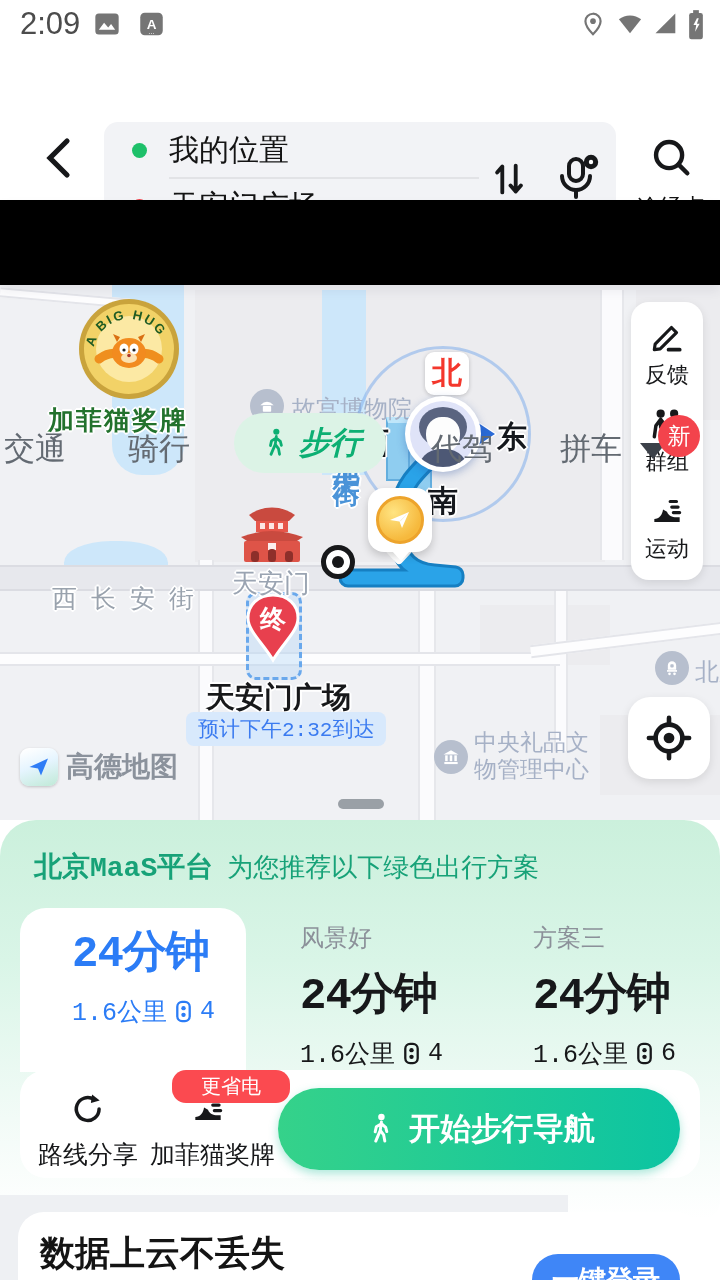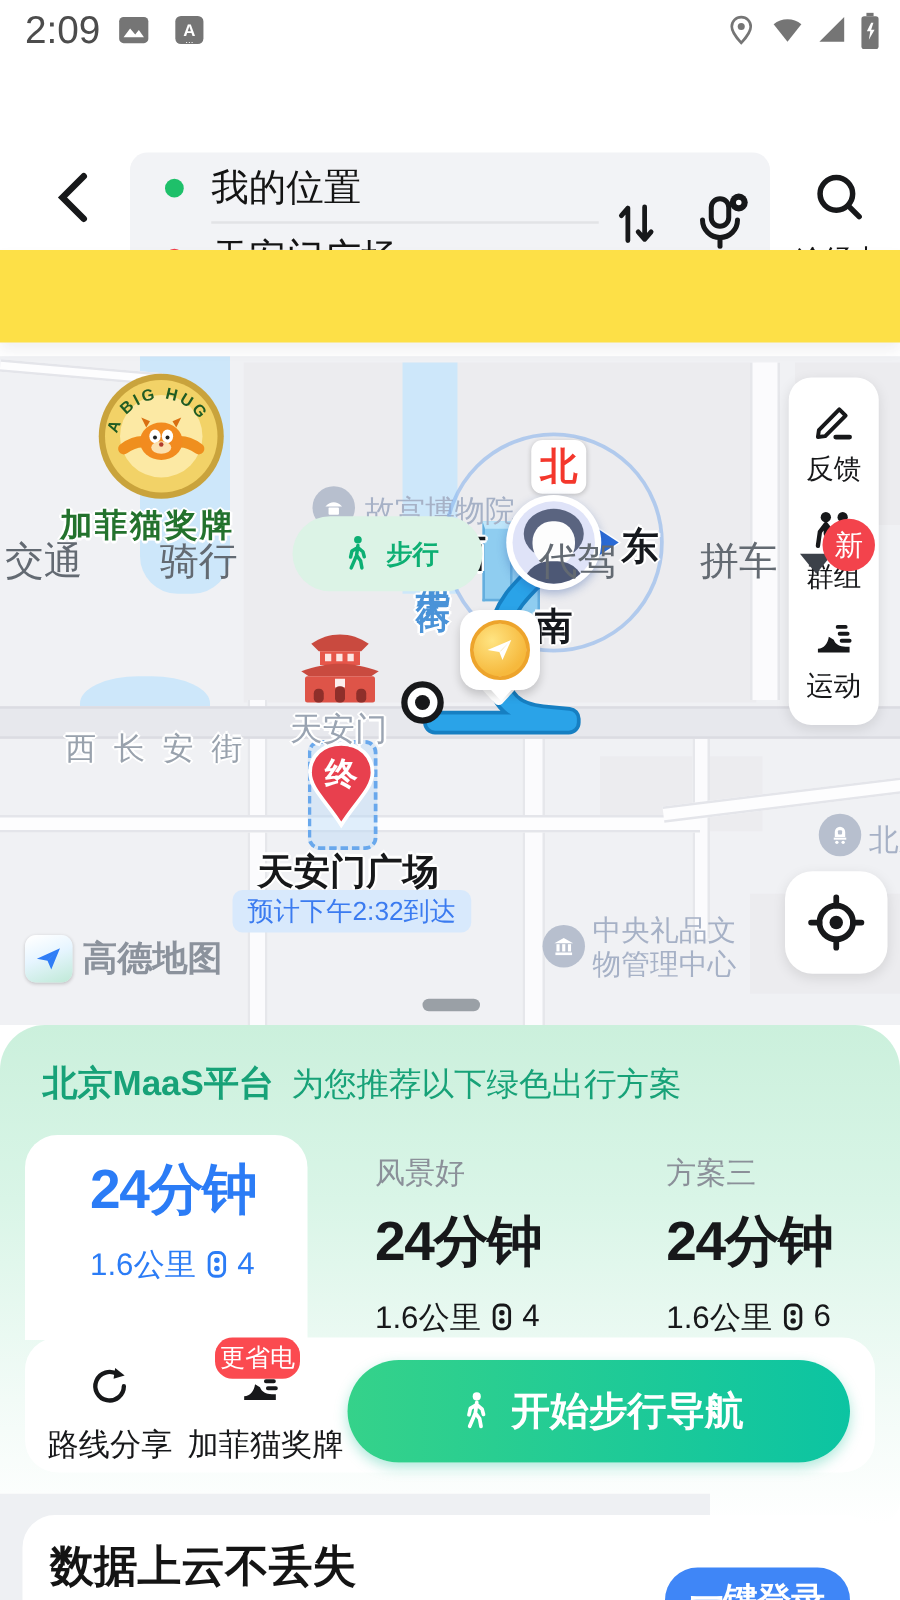--- a/index.html
+++ b/index.html
@@ -1,20 +1,20 @@
 <!DOCTYPE html>
 <html><head>
 <meta charset="utf-8">
 <style>
   * { margin:0; padding:0; box-sizing:border-box; }
   html,body { width:720px; height:1280px; overflow:hidden; background:#fff;
     font-family:"Liberation Sans","DejaVu Sans",sans-serif; }
   .page { position:absolute; left:0; top:0; width:720px; height:1280px; overflow:hidden; background:#fff; }
   .abs { position:absolute; }
-  .nowrap { white-space:nowrap; }
+  .nowrap { white-space:nowrap;font-family:Liberation Mono, monospace; }
   .owhite { text-shadow:-2px 0 #fff,2px 0 #fff,0 -2px #fff,0 2px #fff,-1px -1px #fff,1px 1px #fff,-1px 1px #fff,1px -1px #fff; }
 
   
   .statusbar { position:absolute; left:0; top:0; width:720px; height:48px; background:#fff; }
   .sb-time { position:absolute; left:20px; top:6px; font-size:31px; color:#4c4c4c; }
   .sb-ic { position:absolute; top:10px; }
 
   
   .header { position:absolute; left:0; top:48px; width:720px; height:152px; background:#fff; }
   .back-btn { position:absolute; left:36px; top:86px; width:48px; height:48px; }
@@ -22,25 +22,25 @@
   .field-row { position:absolute; left:28px; height:56px; display:flex; align-items:center; }
   .dot { width:15px; height:15px; border-radius:50%; margin-right:22px; flex:0 0 auto; }
   .dot-green { background:#1ec06a; }
   .dot-red { background:#f0414b; }
   .field-text { font-size:30px; color:#141414; }
   .field-div { position:absolute; left:65px; top:55px; width:310px; height:2px; background:#e2e3e6; }
   .hdr-right { position:absolute; left:630px; top:86px; width:82px; text-align:center; }
   .waypoint-label { font-size:23px; color:#141414; margin-top:8px; }
 
   
-  .tabbar { position:absolute; left:0; top:200px; width:720px; height:74px; background:#fde047; box-shadow:0 6px 10px rgba(60,70,90,.08); z-index:5; }
+  .tabbar { position:absolute; left:0; top:200px; width:720px; height:85px; background:#000000; box-shadow:0 6px 10px rgba(60,70,90,.08); z-index:5; }
   .tab { position:absolute; top:228px; font-size:31px; color:#636a72; }
   .tab-pill { position:absolute; left:234px; top:213px; width:152px; height:60px; background:#dcf3e6; border-radius:30px;
     display:flex; align-items:center; justify-content:center; gap:8px; }
-  .tab-pill span { font-size:21px; font-weight:bold; color:#0caf73; }
+  .tab-pill span { font-size:31px; font-weight:bold; color:#0caf73;font-style:italic; }
   .tab-caret { position:absolute; left:640px; top:243px; width:0; height:0; border-left:13px solid transparent; border-right:13px solid transparent; border-top:16px solid #3c4149; }
   .new-badge { position:absolute; left:658px; top:215px; width:42px; height:42px; border-radius:50%; background:#f3434c; color:#fff;
     font-size:23px; display:flex; align-items:center; justify-content:center; }
 
   
   .map { position:absolute; left:0; top:285px; width:720px; height:535px; background:#f0f1f4; overflow:hidden; }
   .blockA { position:absolute; background:#ececef; }
   .road-h { position:absolute; background:#fdfdfe; border-top:2px solid #e4e5ea; border-bottom:2px solid #e4e5ea; }
   .road-v { position:absolute; background:#fbfbfd; border-left:2px solid #e6e7eb; border-right:2px solid #e6e7eb; }
   .mainroad { position:absolute; left:0; top:280px; width:720px; height:26px; background:#e7e8ed; border-top:2px solid #dbdce2; border-bottom:2px solid #dbdce2; }
@@ -101,21 +101,21 @@
   .plan { position:absolute; top:102px; }
   .plan-name { font-size:24px; margin-bottom:10px; }
   .plan-time { font-size:44px; font-weight:bold; margin-bottom:14px; letter-spacing:-1px; }
   .plan-dist { font-size:25px; display:flex; align-items:center; gap:6px; }
   .plan-blue .plan-name, .plan-blue .plan-time, .plan-blue .plan-dist { color:#2b7cf6; }
   .plan-grey .plan-name { color:#8b9099; }
   .plan-grey .plan-time, .plan-grey .plan-dist { color:#17181a; }
 
   .action { position:absolute; width:116px; text-align:center; }
   .action span { display:block; font-size:25px; color:#17181a; margin-top:6px; }
-  .sport-badge { position:absolute; left:172px; top:250px; background:#fb4a50; color:#fff; font-size:20px; padding:3px 4px; border-radius:14px; z-index:3; }
+  .sport-badge { position:absolute; left:172px; top:250px; background:#fb4a50; color:#fff; font-size:20px; padding:3px 29px; border-radius:14px; z-index:3; }
   .start-btn { position:absolute; left:278px; top:268px; width:402px; height:82px; border-radius:41px;
     background:linear-gradient(90deg,#35d28a,#0cc4a2); display:flex; align-items:center; justify-content:center; gap:12px;
     color:#fff; font-size:31px; font-weight:bold; box-shadow:0 4px 10px rgba(20,190,150,.35); }
 
   
   .footer { position:absolute; left:0; top:1195px; width:568px; height:85px; background:#eef0f3; }
   .footer-card { position:absolute; left:18px; top:17px; width:684px; height:80px; background:#fff; border-radius:26px 26px 0 0; }
   .footer-title { position:absolute; left:22px; top:18px; font-size:35px; font-weight:bold; color:#141414; }
   .login-btn { position:absolute; left:514px; top:42px; width:148px; height:52px; border-radius:28px; background:#3f86f7;
     color:#fff; font-size:27px; font-weight:bold; display:flex; align-items:center; justify-content:center; }

